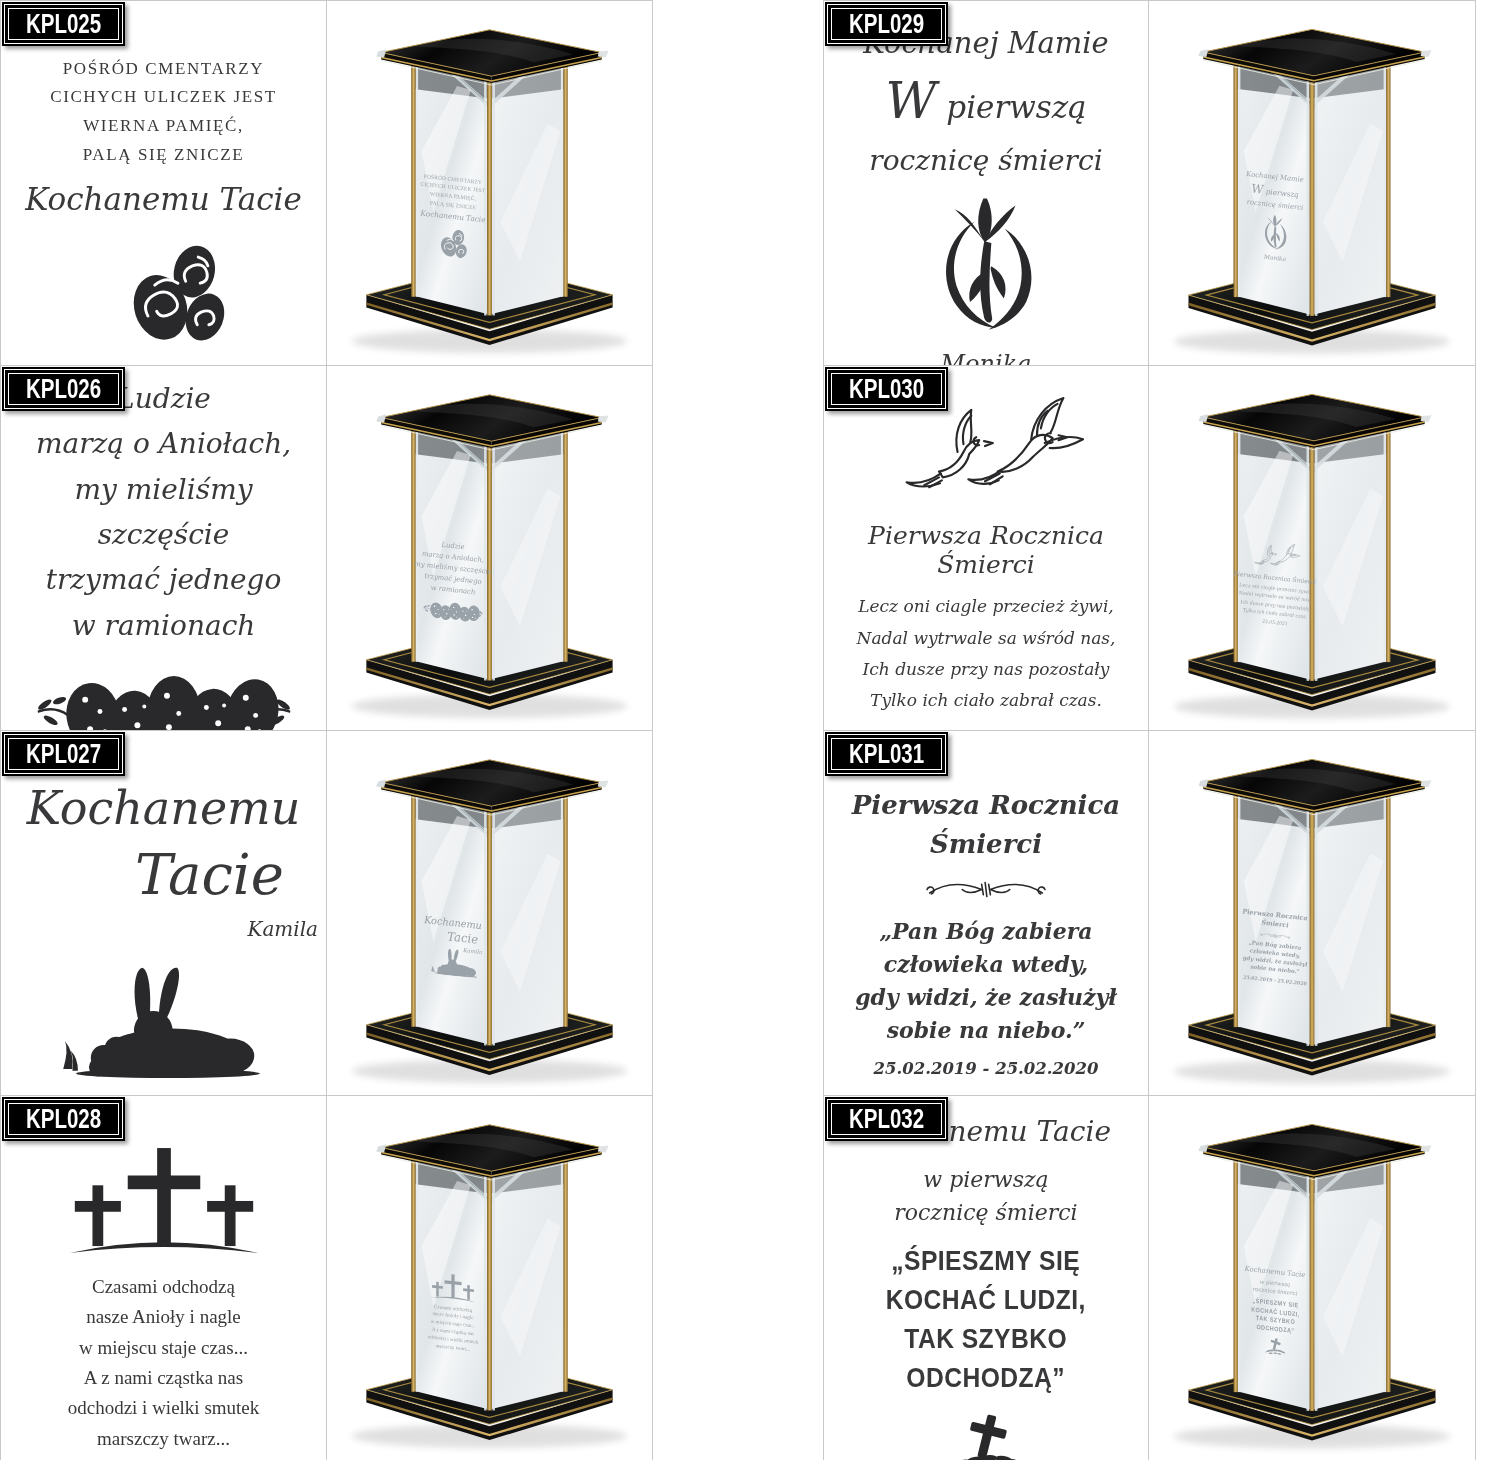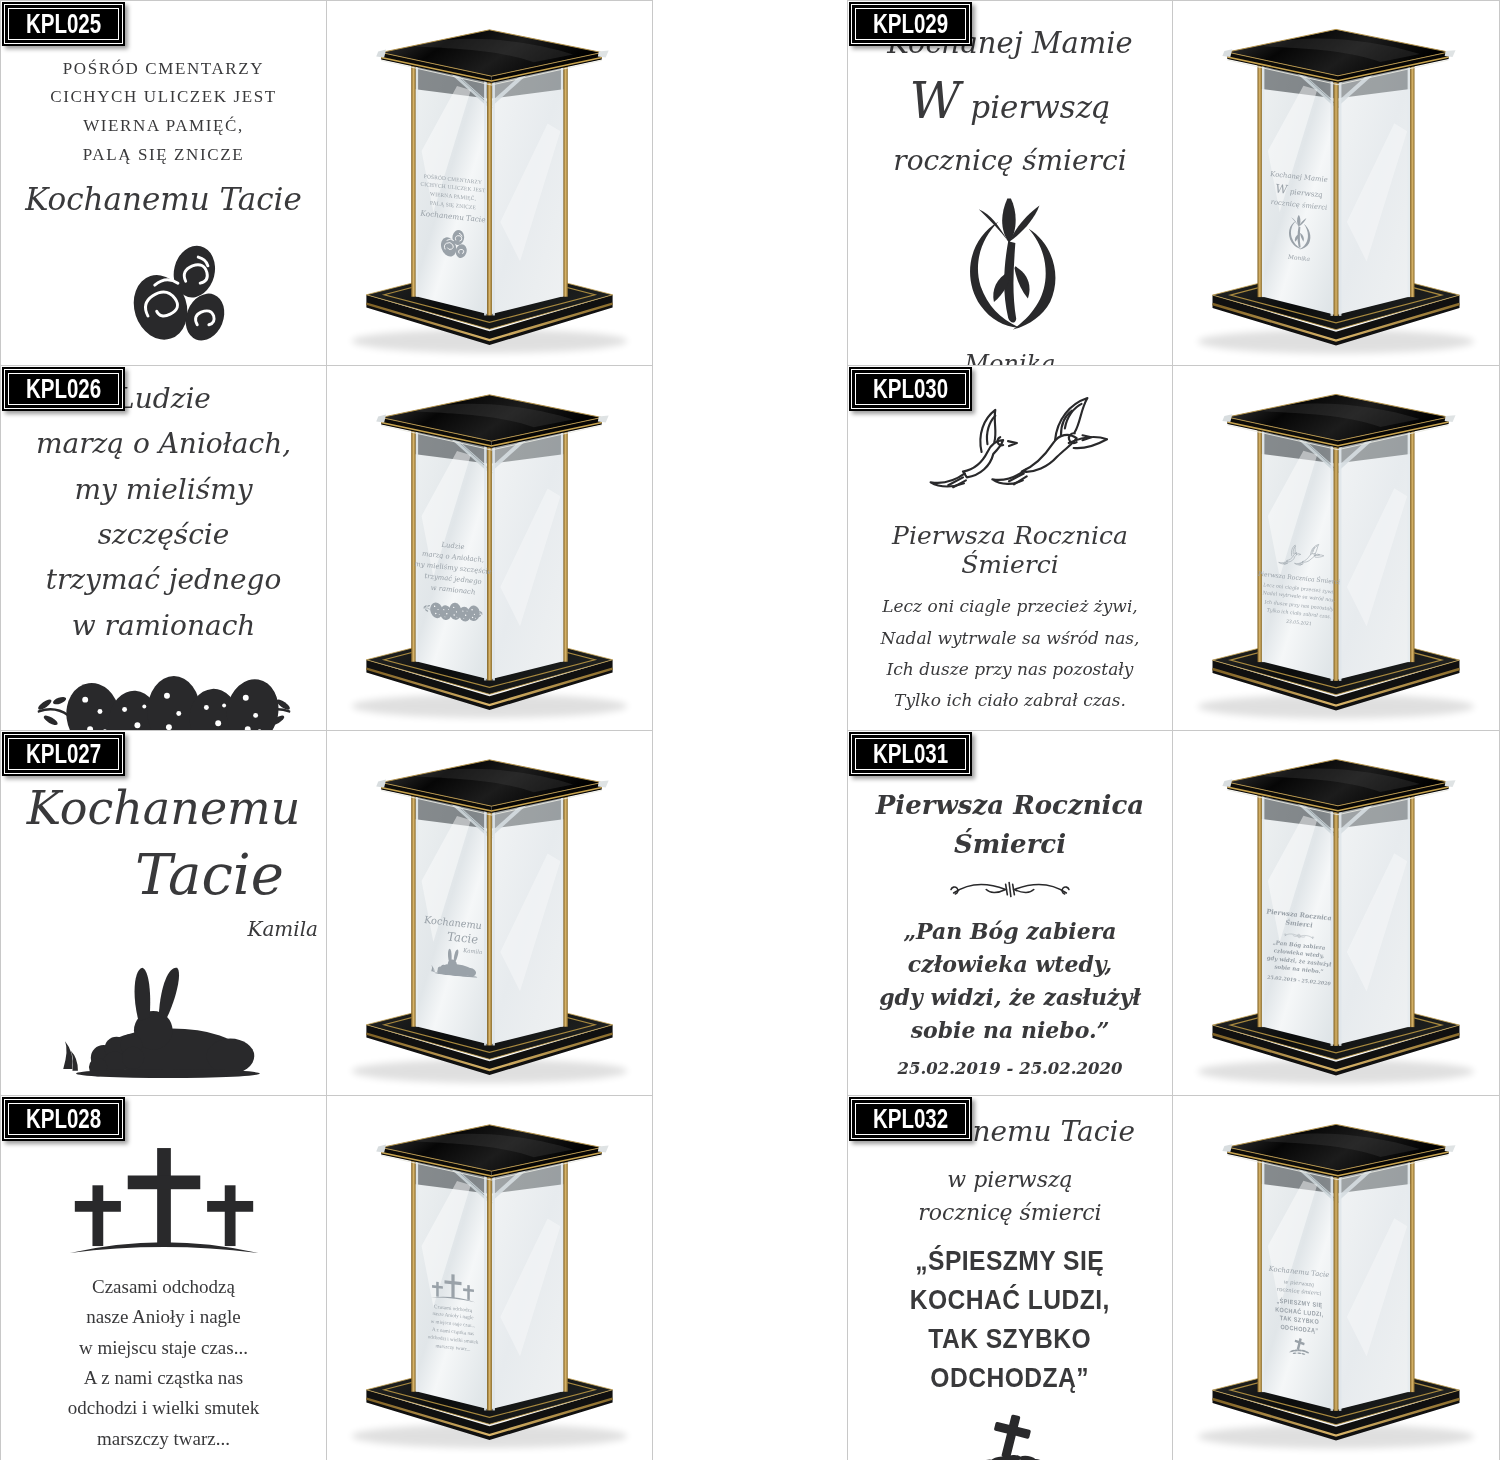--- a/index.html
+++ b/index.html
@@ -5,21 +5,21 @@
   :root{ --bc:#c8c8c8; }
   html,body{margin:0;padding:0;}
   body{width:1500px;height:1460px;background:#fff;position:relative;overflow:hidden;
        font-family:"Liberation Sans",sans-serif;}
   .svgdefs{position:absolute;width:0;height:0;overflow:hidden;}
 
   #page{position:absolute;inset:0;}
   .grid{position:absolute;top:0;height:1460px;display:grid;grid-auto-rows:365px;
         border-top:1px solid var(--bc);border-left:1px solid var(--bc);}
   #grid-left{left:0;grid-template-columns:326px 326px;}
-  #grid-right{left:847px;grid-template-columns:325px 327px;}
+  #grid-right{left:823px;grid-template-columns:325px 327px;}
   .cell{position:relative;background:#fff;box-sizing:border-box;overflow:hidden;
         border-right:1px solid var(--bc);border-bottom:1px solid var(--bc);}
 
   
   .badge{position:absolute;left:3px;top:3px;z-index:6;height:38px;min-width:98px;padding:0 9px;
          background:#000;display:flex;align-items:center;justify-content:center;
          border:1px solid #fff;outline:2px solid #000;
          box-shadow:inset 0 0 0 3px #000, inset 0 0 0 4px #fff;
          filter:drop-shadow(3px 3px 2px rgba(0,0,0,.38));}
   .badge-text{color:#fff;font-weight:bold;font-size:27px;display:inline-block;transform:scaleX(.76);

